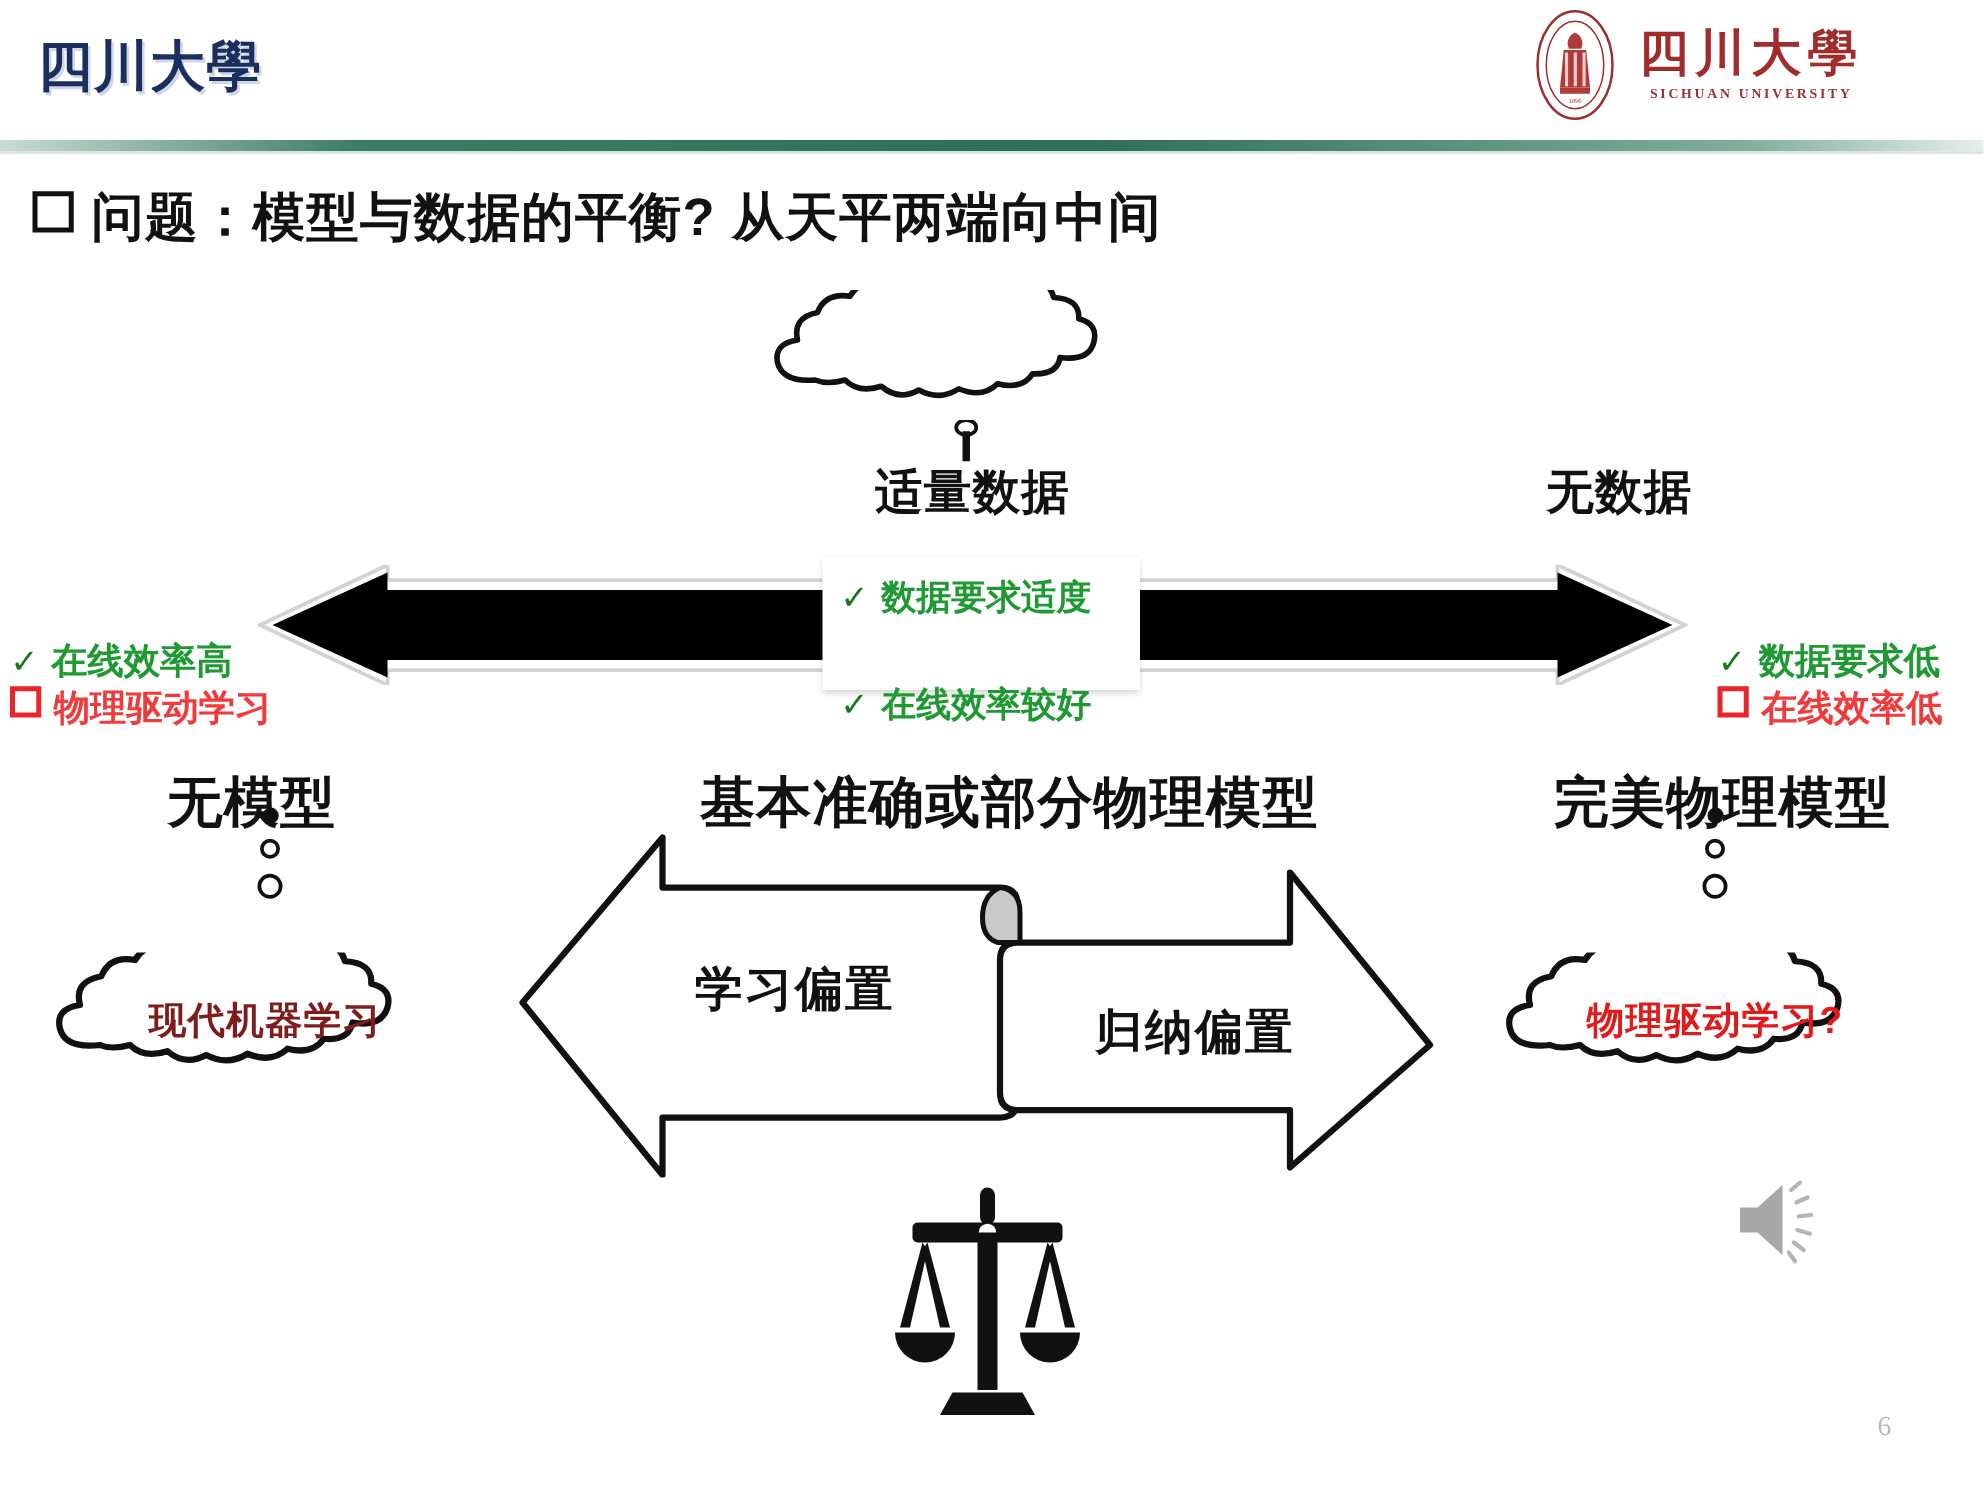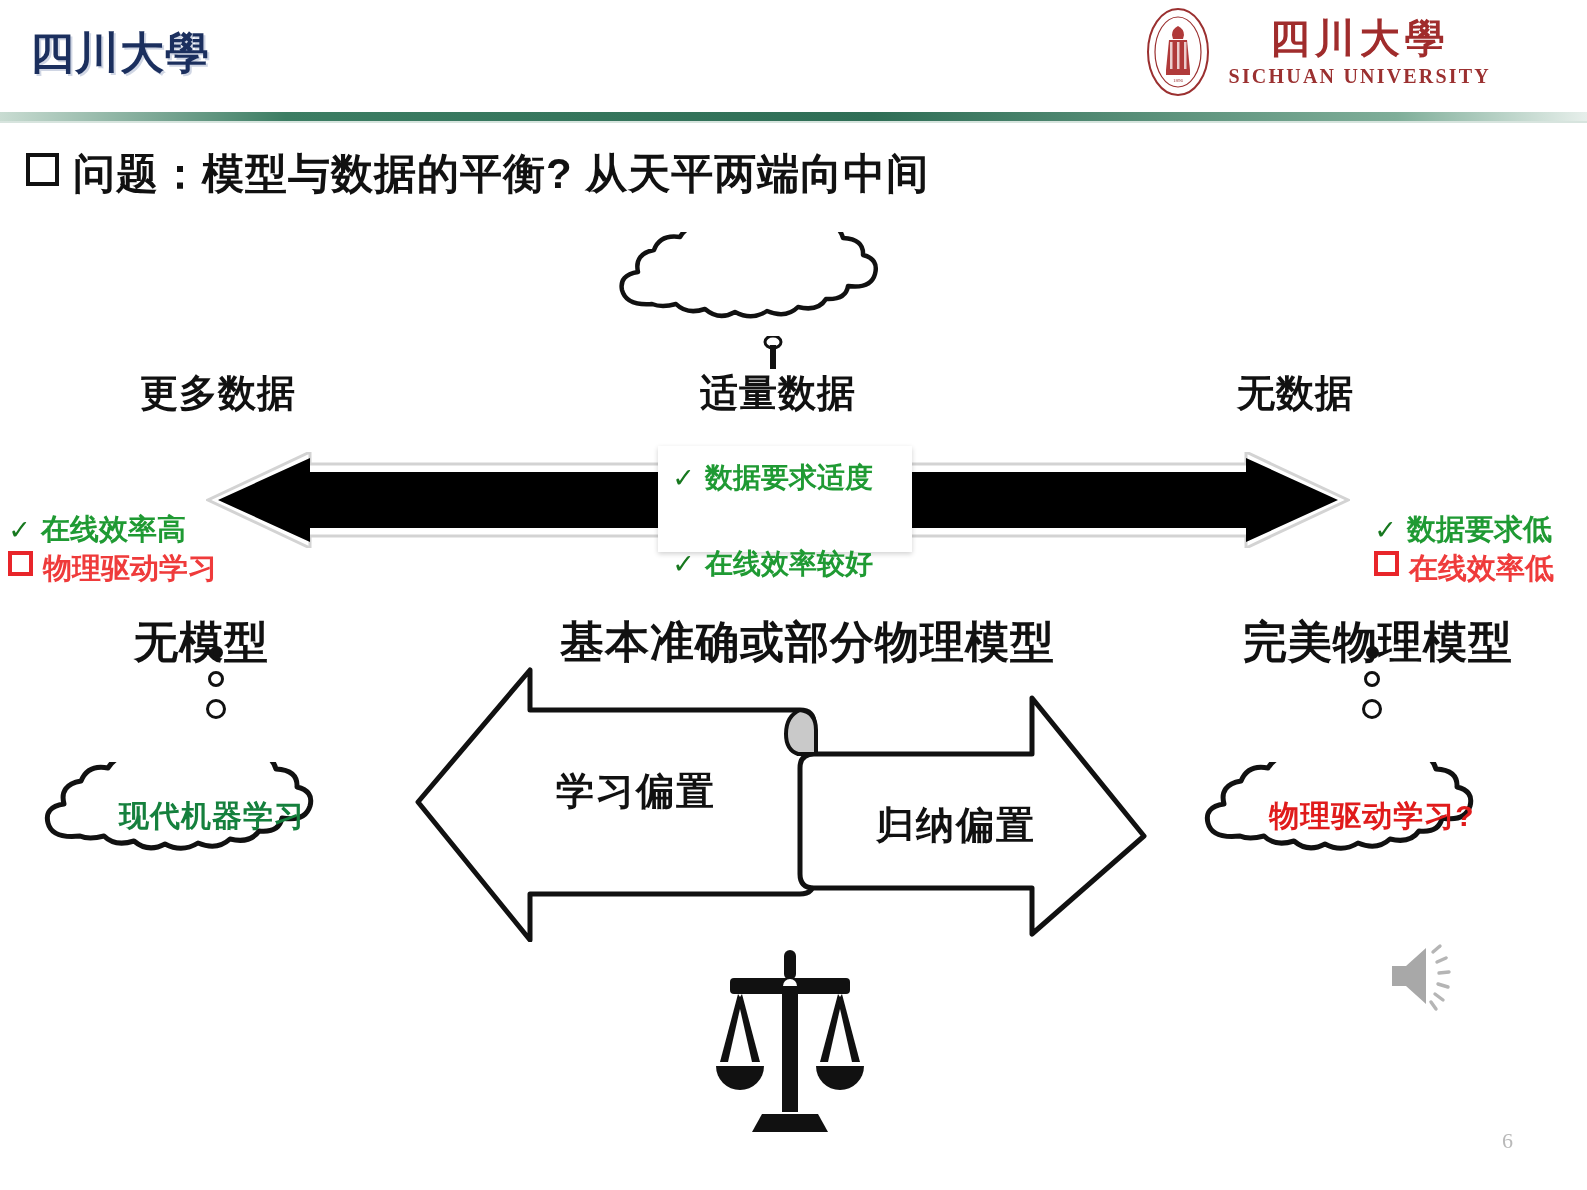--- a/index.html
+++ b/index.html
@@ -68,21 +68,21 @@
   }
   .logo-cn {
     font-family: Liberation Serif, serif;
     font-size: 40px;
     font-weight: bold;
     color: #a02c2c;
     letter-spacing: 5px;
   }
   .logo-en {
     font-family: "Liberation Serif", "DejaVu Serif", serif;
-    font-size: 20px;
+    font-size: 11px;
     font-weight: bold;
     color: #9b3030;
     letter-spacing: 2.2px;
     margin-top: 7px;
   }
 
   
   .bullet-line {
     position: absolute;
     left: 26px;
@@ -237,21 +237,21 @@
   .cloud-bottom.right { left: 1182px; top: 762px; }
   .cloud-bottom .cloud-label {
     position: absolute;
     left: 0; top: 34px;
     width: 380px;
     text-align: center;
     font-size: 30px;
     font-weight: bold;
     letter-spacing: 1px;
   }
-  .cloud-bottom.left  .cloud-label { color: #15803d; }
+  .cloud-bottom.left  .cloud-label { color: #7f1d1d; }
   .cloud-bottom.right .cloud-label { color: #e01b1b; }
 
   
   .bias-arrows {
     position: absolute;
     left: 410px;
     top: 662px;
     width: 740px;
     height: 280px;
   }
@@ -328,21 +328,20 @@
   <div class="cloud-top">
     <svg viewBox="0 0 380 110" width="380" height="110">
       <path d="M60 72 q-26 2 -30 -14 q-3 -15 16 -18 q-4 -18 16 -22 q6 -16 26 -13 q10 -17 34 -10 q14 -16 35 -7 q16 -13 34 -2 q20 -9 33 6 q22 -4 27 14 q21 1 20 17 q16 4 12 19 q-4 15 -27 12 q-2 14 -22 13 q-8 13 -28 8 q-12 12 -31 4 q-15 10 -32 1 q-16 9 -30 -3 q-18 6 -29 -5 q-14 4 -24 0 z" fill="#ffffff" stroke="#111111" stroke-width="4.5" stroke-linejoin="round"></path>
     </svg>
   </div>
   <svg class="cloud-tail-top" viewBox="0 0 22 36">
     <ellipse cx="11" cy="6" rx="8" ry="6" fill="#ffffff" stroke="#111" stroke-width="3"></ellipse>
     <rect x="8" y="9" width="6" height="24" fill="#111"></rect>
   </svg>
 
-  <div class="cap-data left">更多数据</div>
   <div class="cap-data mid">适量数据</div>
   <div class="cap-data right">无数据</div>
 
   <svg class="arrow-left" viewBox="0 0 500 96" preserveAspectRatio="none">
     <path d="M500 12 H104 V0 L2 48 L104 96 V84 H500 Z" fill="#ffffff" stroke="#d3d3d3" stroke-width="3"></path>
     <path d="M500 20 H104 V6 L12 48 L104 90 V76 H500 Z" fill="#000000"></path>
   </svg>
 
   <svg class="arrow-right" viewBox="0 0 470 96" preserveAspectRatio="none">
     <path d="M0 12 H366 V0 L468 48 L366 96 V84 H0 Z" fill="#ffffff" stroke="#d3d3d3" stroke-width="3"></path>

